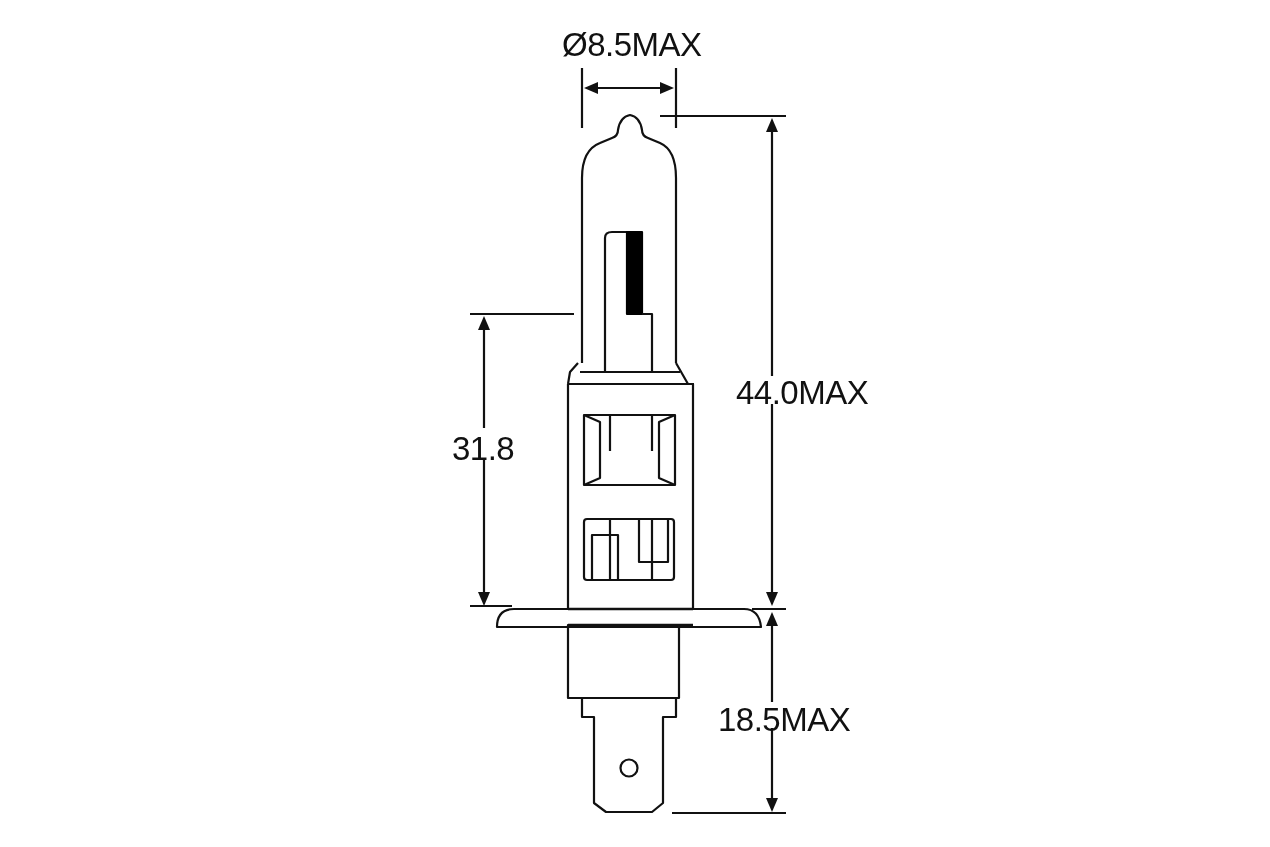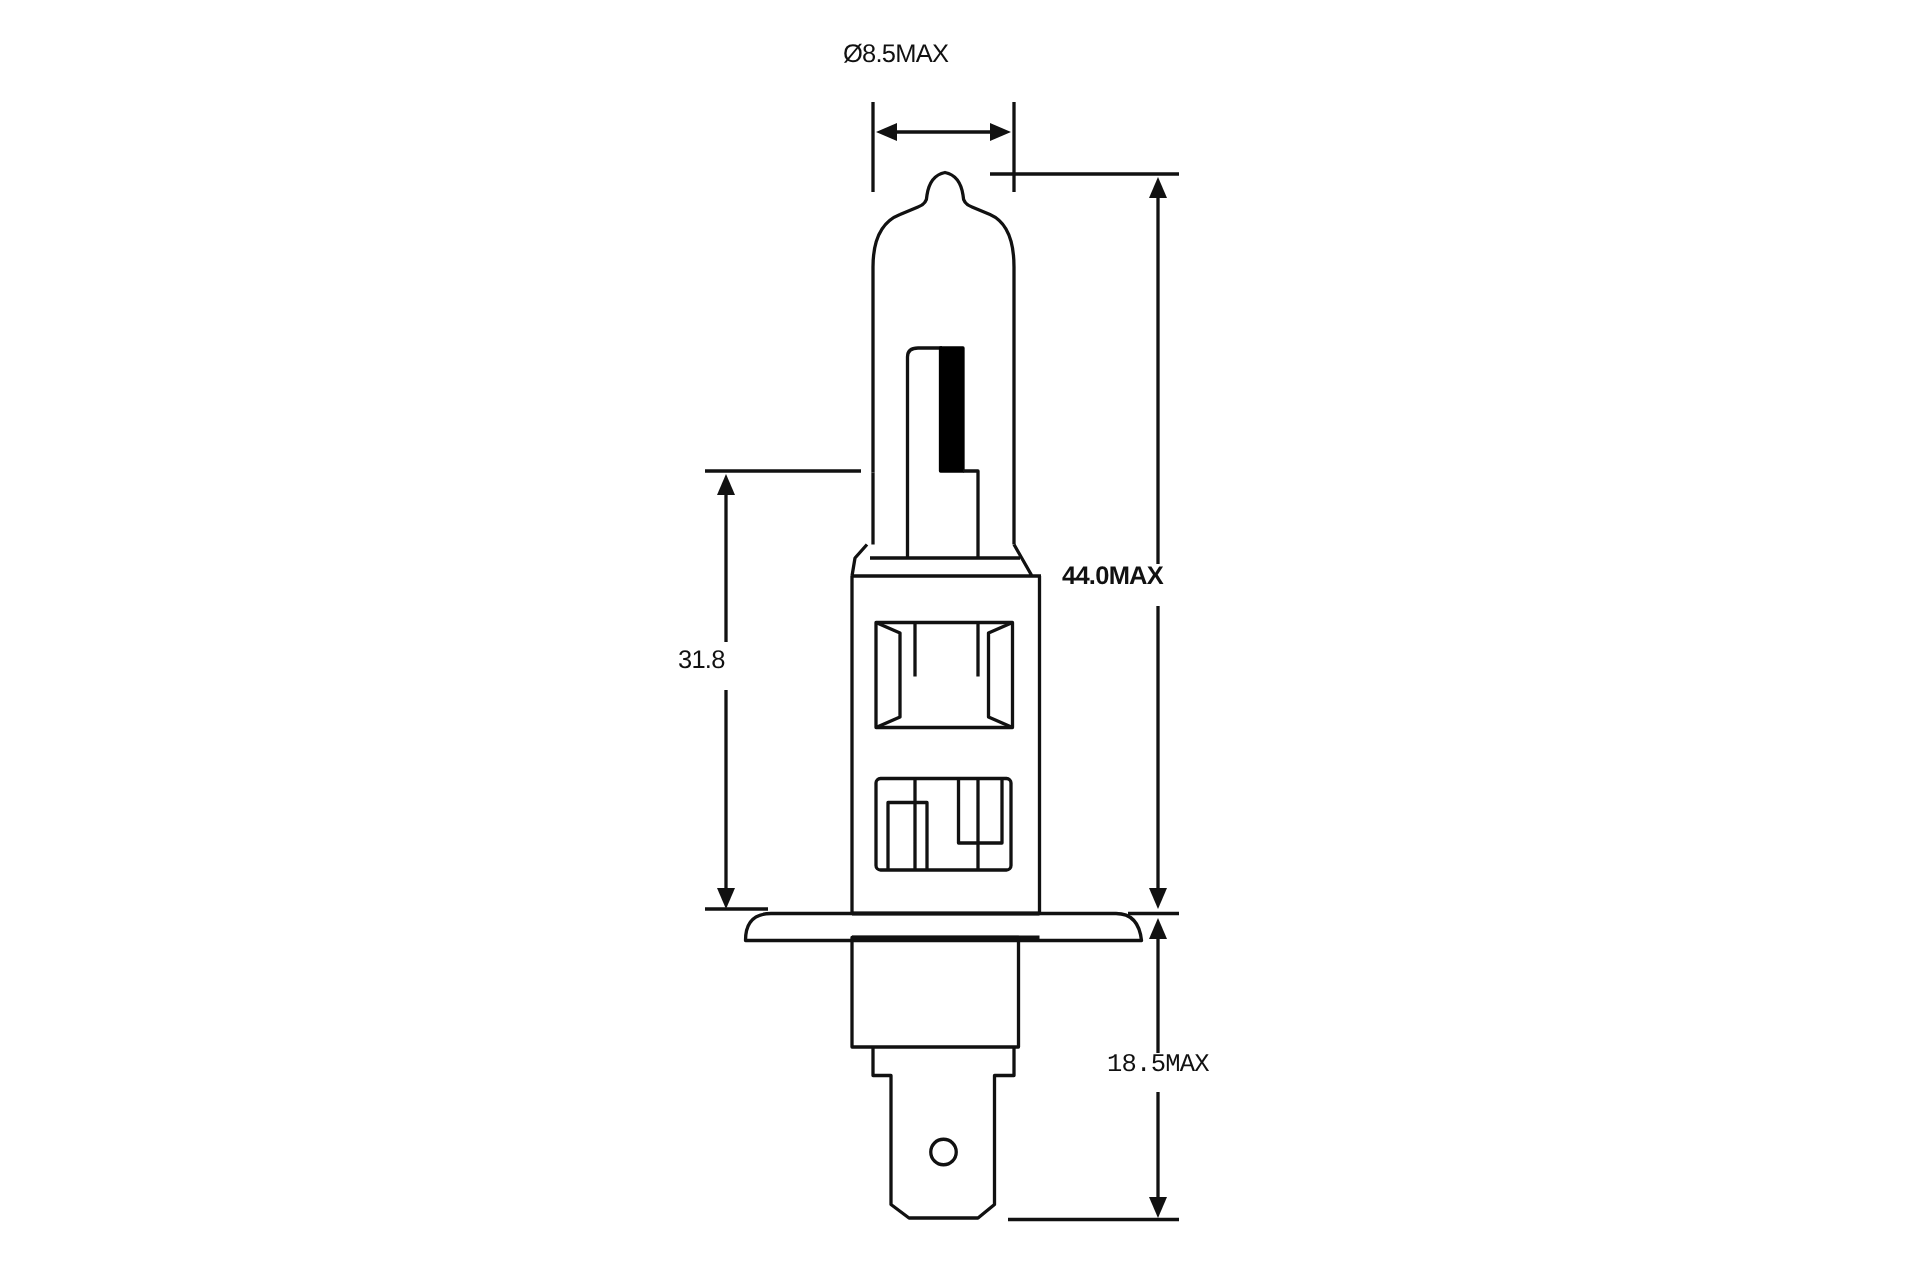--- a/index.html
+++ b/index.html
@@ -1,21 +1,21 @@
 <!DOCTYPE html>
 <html><head>
 <meta charset="utf-8">
 <style>
   html, body { margin: 0; padding: 0; background: #ffffff; }
   body { width: 1270px; height: 847px; overflow: hidden; position: relative; }
   #drawing { position: absolute; left: 0; top: 0; }
   .dim-label {
     position: absolute;
     font-family: "Liberation Sans", "DejaVu Sans", sans-serif;
-    font-size: 17px;
+    font-size: 33px;
     color: #111111;
     letter-spacing: -0.5px;
     white-space: nowrap;
     background: transparent;
   }
 </style>
 </head>
 <body>
 
 <svg id="drawing" width="1270" height="847" viewBox="0 0 1270 847" xmlns="http://www.w3.org/2000/svg">
@@ -70,15 +70,15 @@
 
     <path d="M470,314 L574,314"></path>
     <path d="M470,606 L512,606"></path>
     <path d="M484,320 L484,428 M484,460 L484,602"></path>
     <polygon points="484,316 478,330 490,330" fill="#111111" stroke="none"></polygon>
     <polygon points="484,606 478,592 490,592" fill="#111111" stroke="none"></polygon>
   </g>
 </svg>
 
 <div class="dim-label" style="left:562px; top:26px;">Ø8.5MAX</div>
-<div class="dim-label" style="left:708px; top:374px;font-weight:bold;">44.0MAX</div>
+<div class="dim-label" style="left:736px; top:374px;">44.0MAX</div>
 <div class="dim-label" style="left:452px; top:430px;">31.8</div>
-<div class="dim-label" style="left:738px; top:701px;font-family:Liberation Mono, monospace;">18.5MAX</div>
+<div class="dim-label" style="left:718px; top:701px;">18.5MAX</div>
 
 </body></html>

